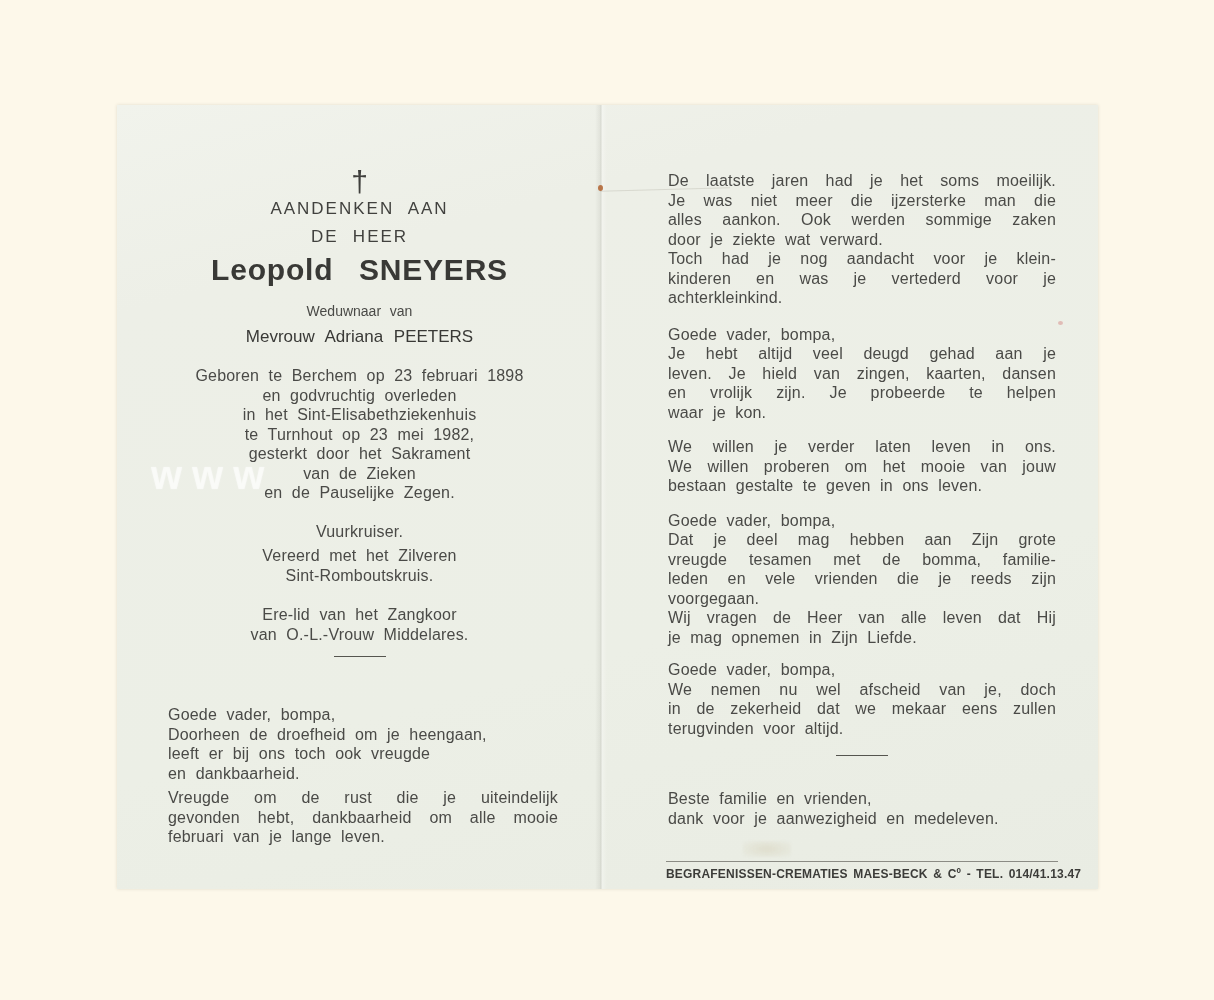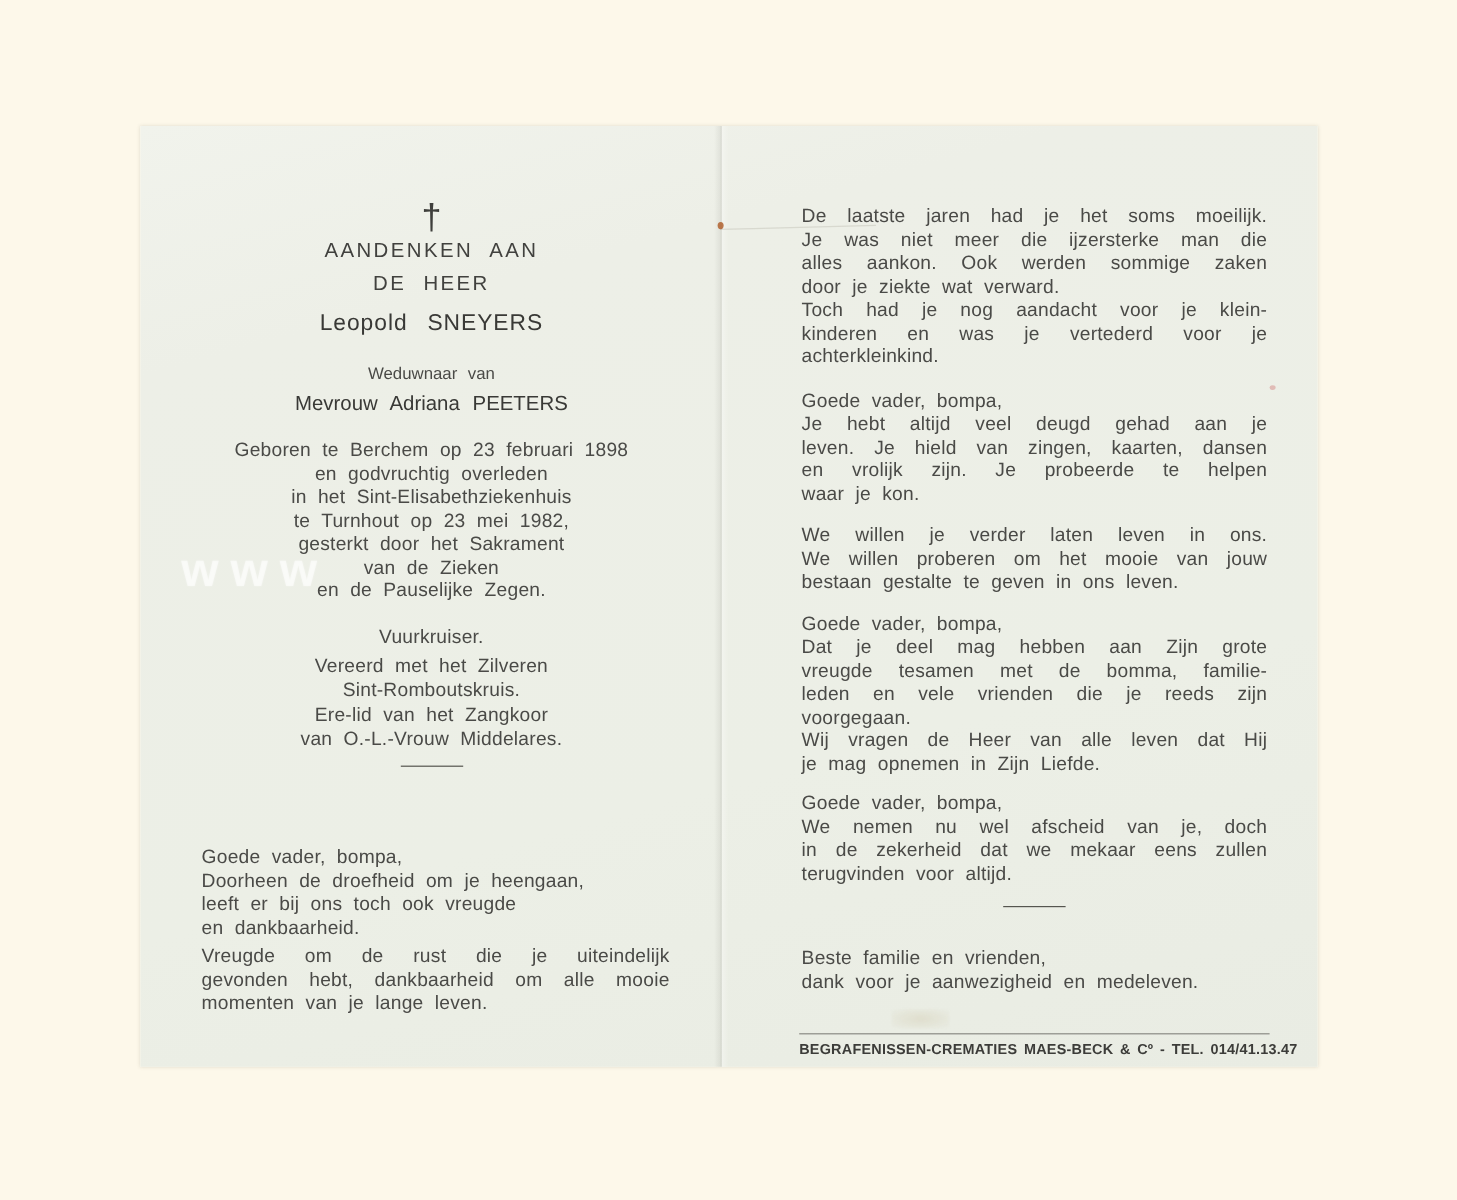--- a/index.html
+++ b/index.html
@@ -41,32 +41,32 @@
   }
   .line.just { text-align: justify; text-align-last: justify; -moz-text-align-last: justify; }
 
   .cross { font-size: 30px; line-height: 34px; color: #3f3f3c; }
   .hdr {
     font-size: 17px; line-height: 20px;
     letter-spacing: 2px; word-spacing: 0.45em; color: #41413e;
   }
   .hdr2 { margin-top: 8px; }
   .name {
-    margin-top: 10px; font-size: 19px; line-height: 26px; font-weight: normal;
+    margin-top: 10px; font-size: 30px; line-height: 26px; font-weight: bold;
     letter-spacing: 0.8px; word-spacing: 0.55em; color: #393936;
   }
   .rel { margin-top: 18px; font-size: 14px; line-height: 20px; word-spacing: 0.35em; }
   .spouse {
     margin-top: 5px; font-size: 17px; line-height: 21px; font-weight: normal;
     word-spacing: 0.35em; color: #393936;
   }
   .bio { margin-top: 19px; }
   .honor1 { margin-top: 19px; }
   .honor2 { margin-top: 5px; }
-  .honor3 { margin-top: 2px; }
+  .honor3 { margin-top: 20px; }
 
   .divider {
     height: 0; border-top: 1.5px solid #55554f;
     width: 52px; margin: 12px auto 0 auto;
   }
   .rp .divider { margin-top: 17px; }
 
   .lp-bottom {
     position: absolute; top: 600px; left: 51px; width: 390px;
     text-align: left;
@@ -156,21 +156,21 @@
       <div class="lp-bottom">
         <div>
             <div class="line">Goede vader, bompa,</div>
             <div class="line">Doorheen de droefheid om je heengaan,</div>
             <div class="line">leeft er bij ons toch ook vreugde</div>
             <div class="line">en dankbaarheid.</div>
           </div>
         <div class="closing2">
             <div class="line just">Vreugde om de rust die je uiteindelijk</div>
             <div class="line just">gevonden hebt, dankbaarheid om alle mooie</div>
-            <div class="line">momenten van je lange leven.</div>
+            <div class="line">februari van je lange leven.</div>
           </div>
       </div>
     </div>
 
     <div class="page rp">
       <div>
           <div class="line just">De laatste jaren had je het soms moeilijk.</div>
           <div class="line just">Je was niet meer die ijzersterke man die</div>
           <div class="line just">alles aankon. Ook werden sommige zaken</div>
           <div class="line">door je ziekte wat verward.</div>

